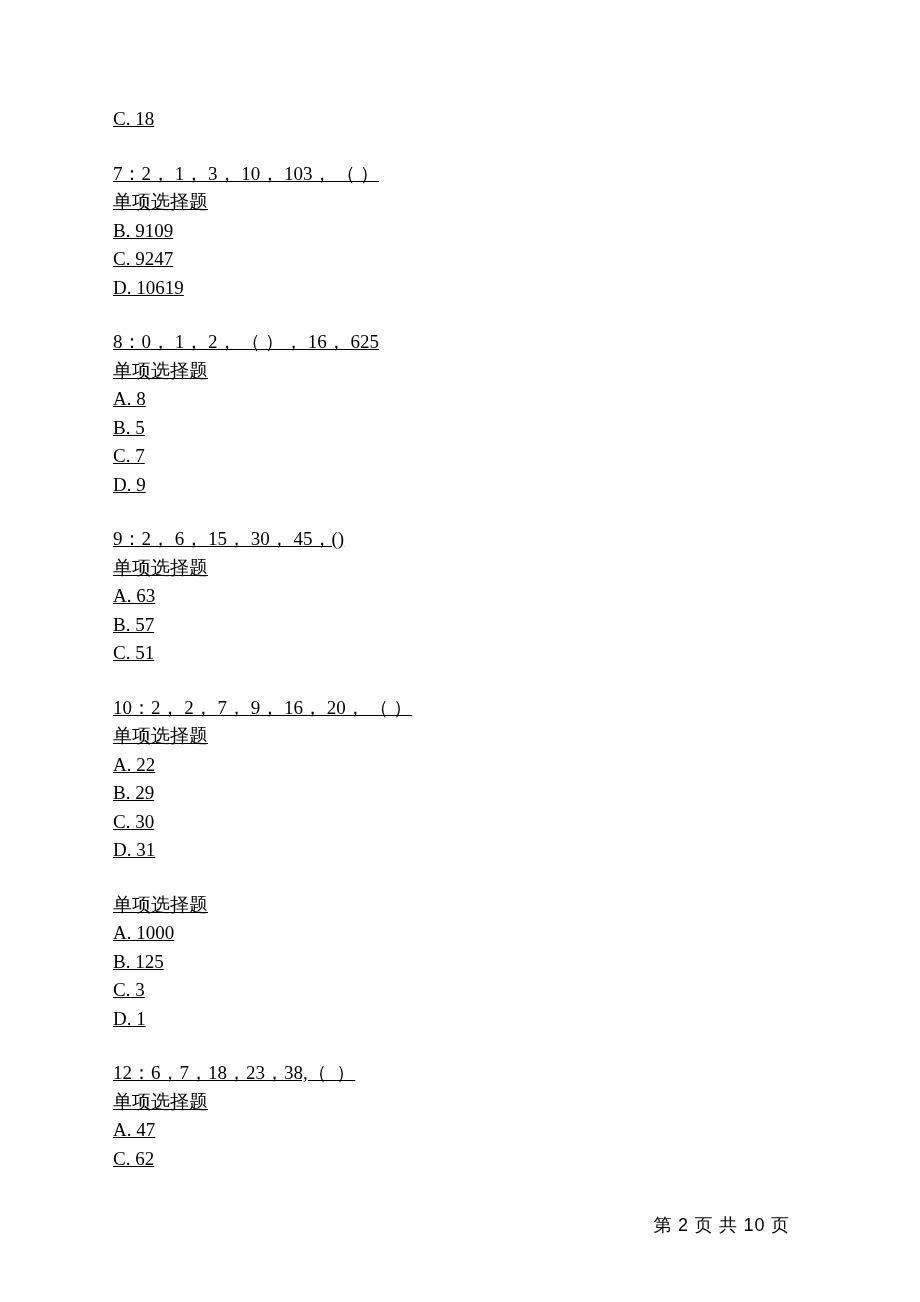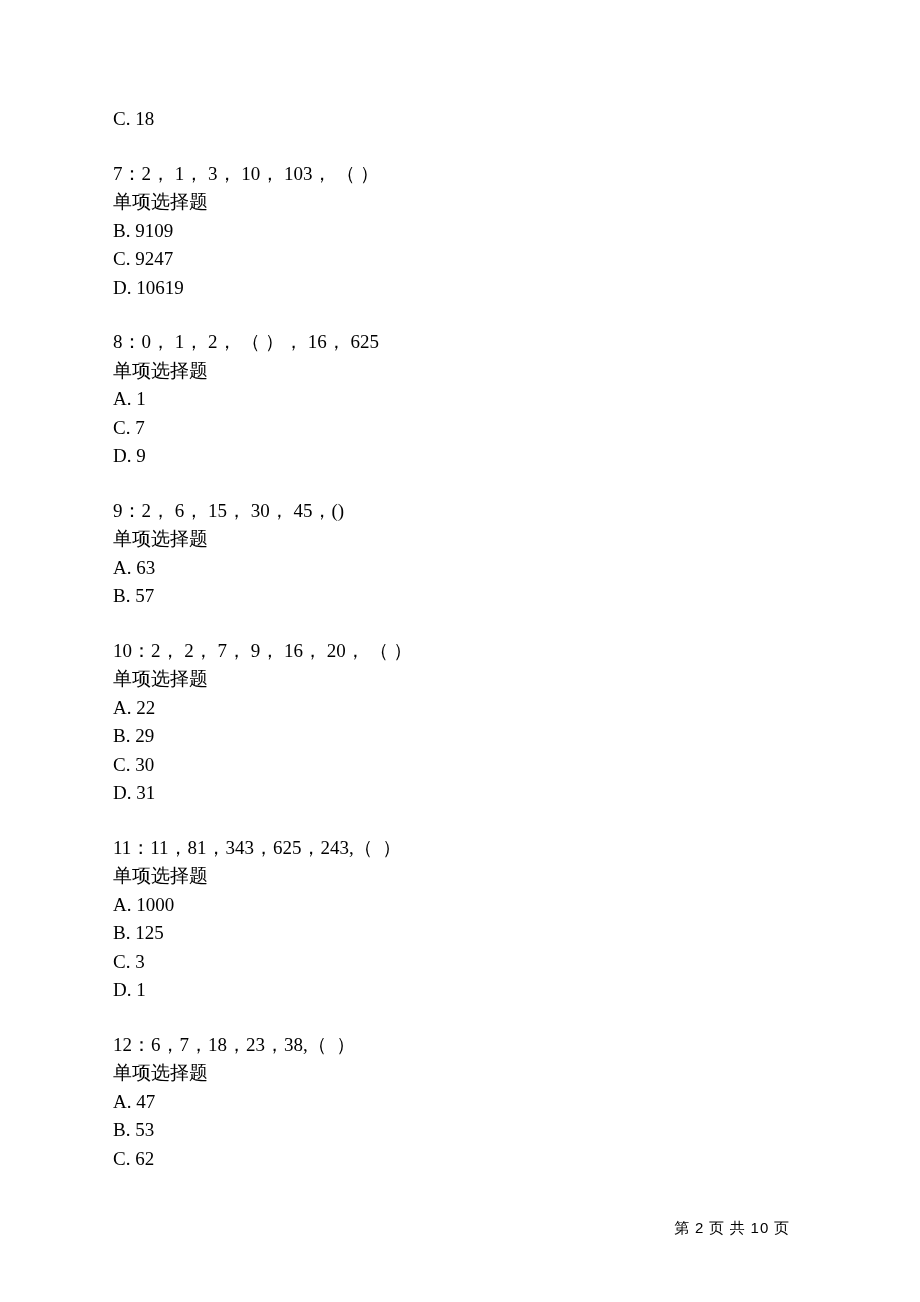--- a/index.html
+++ b/index.html
@@ -19,26 +19,27 @@
     padding-top: 105px;
     padding-left: 113px;
     padding-right: 113px;
   }
   .line {
     white-space: pre;
     letter-spacing: 0px;
   }
   .question-block {
     margin-bottom: 26px;
+    text-decoration: underline;
   }
   .footer {
     position: absolute;
     bottom: 63px;
     right: 130px;
-    font-size: 15px;
+    font-size: 18px;
     letter-spacing: 1px;
   }
   .footer .num {
     font-family: Arial, sans-serif;
   }
 </style>
 </head>
 <body>
 
 <div class="page">
@@ -51,55 +52,55 @@
     <div class="line">7：2， 1， 3， 10， 103， （ ）</div>
     <div class="line">单项选择题</div>
     <div class="line">B. 9109</div>
     <div class="line">C. 9247</div>
     <div class="line">D. 10619</div>
   </div>
 
   <div class="question-block">
     <div class="line">8：0， 1， 2， （ ）， 16， 625</div>
     <div class="line">单项选择题</div>
-    <div class="line">A. 1</div>
+    <div class="line">A. 8</div>
+    <div class="line">B. 5</div>
     <div class="line">C. 7</div>
     <div class="line">D. 9</div>
   </div>
 
   <div class="question-block">
     <div class="line">9：2， 6， 15， 30， 45，()</div>
     <div class="line">单项选择题</div>
     <div class="line">A. 63</div>
     <div class="line">B. 57</div>
+    <div class="line">C. 51</div>
   </div>
 
   <div class="question-block">
     <div class="line">10：2， 2， 7， 9， 16， 20， （ ）</div>
     <div class="line">单项选择题</div>
     <div class="line">A. 22</div>
     <div class="line">B. 29</div>
     <div class="line">C. 30</div>
     <div class="line">D. 31</div>
   </div>
 
   <div class="question-block">
-    <div class="line">11：11，81，343，625，243,（  ）</div>
     <div class="line">单项选择题</div>
     <div class="line">A. 1000</div>
     <div class="line">B. 125</div>
     <div class="line">C. 3</div>
     <div class="line">D. 1</div>
   </div>
 
   <div class="question-block">
     <div class="line">12：6，7，18，23，38,（  ）</div>
     <div class="line">单项选择题</div>
     <div class="line">A. 47</div>
-    <div class="line">B. 53</div>
     <div class="line">C. 62</div>
 
   </div>
 
   <div class="footer">
     <span>第 </span><span class="num">2</span><span> 页 共 </span><span class="num">10</span><span> 页</span>
   </div>
 
 </div>
 

